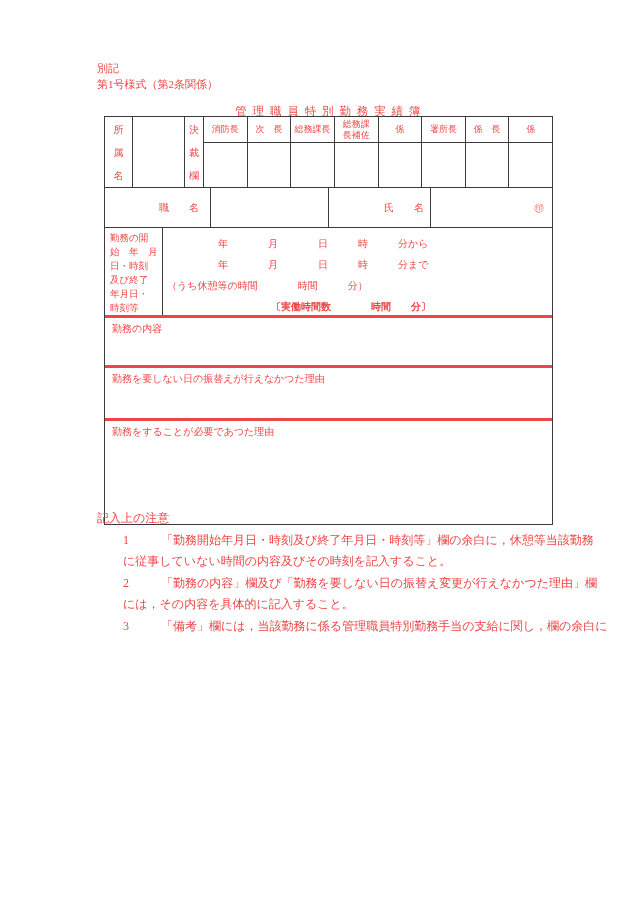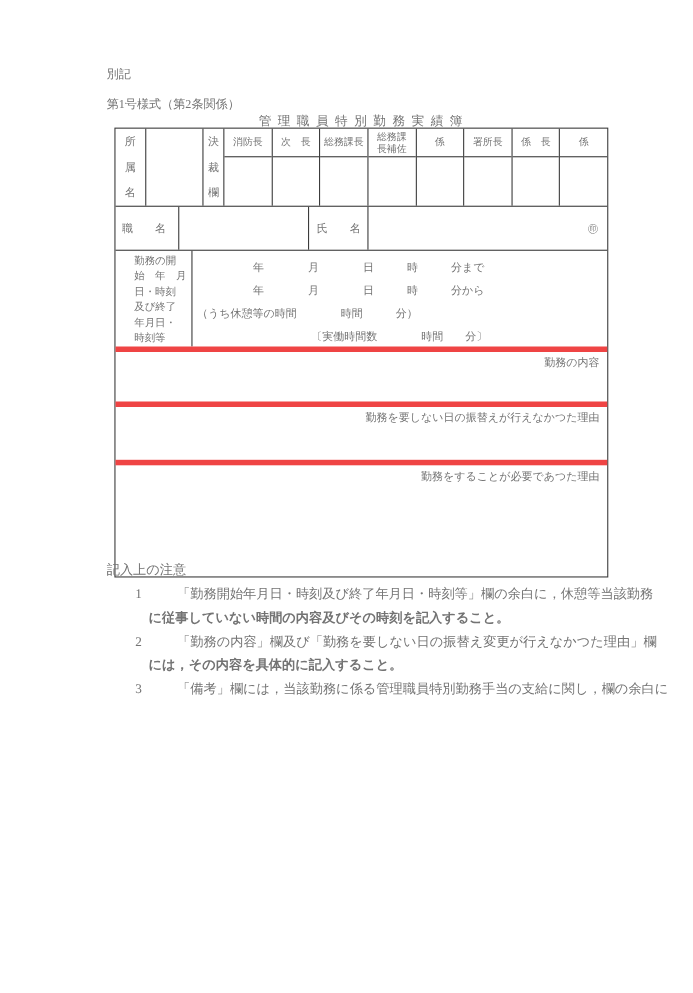--- a/index.html
+++ b/index.html
@@ -1,71 +1,71 @@
 <!DOCTYPE html>
 <html><head>
 <meta charset="utf-8">
 <style>
   * { margin:0; padding:0; box-sizing:border-box; }
   html,body { background:#ffffff; }
   .doc {
     position:relative; width:630px; height:903px; background:#fff;
     font-family:"Liberation Serif","DejaVu Serif",serif;
-    color:#737373;
+    color:#ef4444;
   }
   .top-note { position:absolute; left:97px; top:61px; font-size:11px; line-height:14px; }
-  .form-no  { position:absolute; left:97px; top:88px; font-size:11px; line-height:14px; }
+  .form-no  { position:absolute; left:97px; top:77px; font-size:11px; line-height:14px; }
   .title    { position:absolute; left:104px; top:104px; width:449px; text-align:center;
               font-size:11.5px; letter-spacing:1.5px; line-height:15px; }
 
   .form-table { position:absolute; left:104px; top:116px; width:449px; height:409px;
                 border:1px solid #3c3c3c; display:flex; flex-direction:column; }
   .row { display:flex; }
   .cell { border-right:1px solid #3c3c3c; }
   .last { border-right:none; }
 
   .s1 { height:70px; }
   .s2 { height:40px; border-top:1px solid #3c3c3c; }
   .s3 { height:88px; border-top:1px solid #3c3c3c; }
-  .sec { border-top:5px solid #ef4444; padding:4px 7px; font-size:10px; line-height:13px;text-align:right; }
+  .sec { border-top:3px solid #ef4444; padding:4px 7px; font-size:10px; line-height:13px; }
   .s4 { height:50px; }
   .s5 { height:55px; }
   .s6 { height:53px; }
   .s7 { flex:1; }
 
   .v-label { width:28px; font-size:10px; line-height:23px; padding-top:1px;
              text-align:center; white-space:pre-line; }
   .blank1  { width:52px; }
   .v-approval { width:19px; }
   .stampcol { flex:1; display:flex; flex-direction:column; }
   .stampcol .lbl { height:26px; border-bottom:1px solid #3c3c3c; display:flex;
                    align-items:center; justify-content:center; font-size:9px;
                    line-height:10.5px; white-space:pre-line; text-align:center; }
   .stampcol .box { flex:1; }
 
-  .lblc { display:flex; align-items:center; font-size:10px; }
+  .lblc { display:flex; align-items:center; font-size:10px;margin-left:48px; }
   .w58  { width:58px;  padding-left:6px; }
   .w118 { width:118px; }
   .w54  { width:54px;  padding-left:7px; }
   .namecell { flex:1; position:relative; }
   .seal { position:absolute; right:8px; top:50%; transform:translateY(-50%); font-size:10px; }
 
   .period-label { width:58px; font-size:9.5px; line-height:14px; padding:3px 0 0 5px;
-                  white-space:pre-line;margin-left:12px; }
+                  white-space:pre-line; }
   .period-content { flex:1; font-size:10px; padding-top:5px; }
   .period-content div { line-height:21px; white-space:pre; }
   .pl55  { padding-left:55px; }
   .pl4   { padding-left:4px; }
-  .pl108 { padding-left:108px; }
+  .pl108 { padding-left:108px;font-weight:bold; }
 
   .notes { position:absolute; left:97px; top:508px; font-size:12px; line-height:21.5px; }
   .note-item { position:relative; }
   .note-num { position:absolute; left:26px; top:0; }
   .note-l1 { margin-left:64px; }
-  .note-l2 { margin-left:38px;font-weight:bold; }
+  .note-l2 { margin-left:26px; }
 </style>
 </head>
 <body>
 
 <div class="doc">
 
   <div class="top-note">別記</div>
   <div class="form-no">第1号様式（第2条関係）</div>
   <div class="title">管 理 職 員 特 別 勤 務 実 績 簿</div>
 
@@ -124,22 +124,22 @@
     </div>
 
     <div class="row s3">
       <div class="cell period-label">勤務の開
 始　年　月
 日・時刻
 及び終了
 年月日・
 時刻等</div>
       <div class="cell last period-content">
+        <div class="pl55">年　　　　月　　　　日　　　時　　　分から</div>
         <div class="pl55">年　　　　月　　　　日　　　時　　　分まで</div>
-        <div class="pl55">年　　　　月　　　　日　　　時　　　分から</div>
         <div class="pl4">（うち休憩等の時間　　　　時間　　　分）</div>
         <div class="pl108">〔実働時間数　　　　時間　　分〕</div>
       </div>
     </div>
 
     <div class="sec s4">
       <span>勤務の内容</span>
     </div>
 
     <div class="sec s6">

